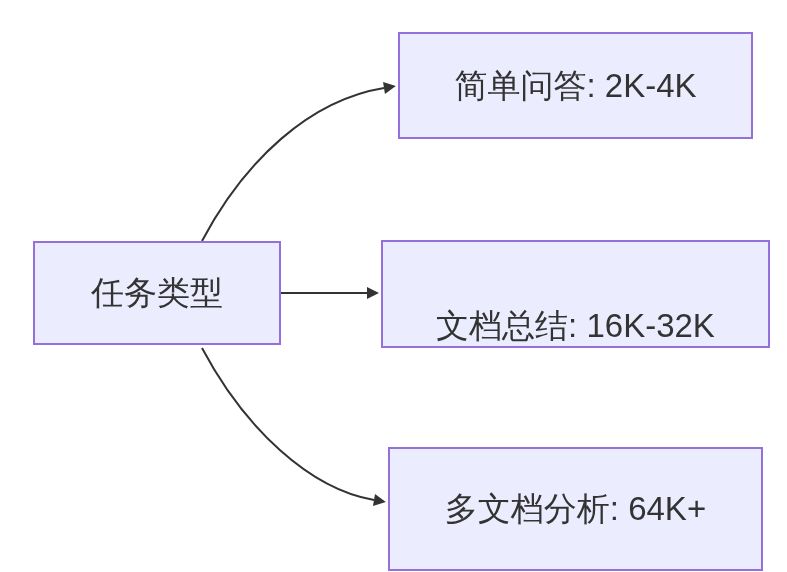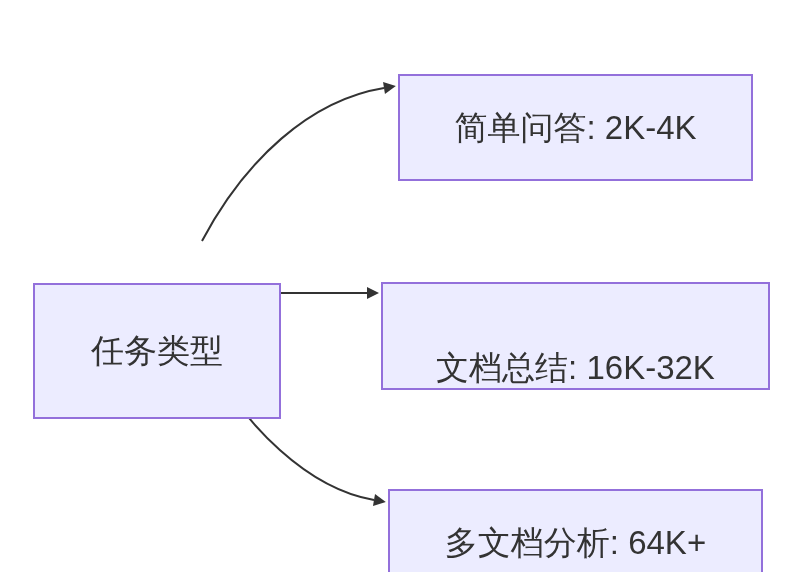--- a/index.html
+++ b/index.html
@@ -34,48 +34,47 @@
     box-sizing: border-box;
     background: var(--node-fill, #ECECFF);
     border: 2px solid var(--node-border, #9370DB);
     display: flex;
     align-items: center;
     justify-content: center;
     color: var(--text, #333333);
     font-size: 33px;
     line-height: 1.2;
     white-space: nowrap;
-    margin-top: 42px;
   }
 </style>
 </head>
 <body>
 
 <div class="canvas">
 
   <svg class="edges" width="787" height="572" viewBox="0 0 787 572" aria-hidden="true">
     <defs>
       <marker id="arrow" viewBox="0 0 10 10" refX="0" refY="5" markerUnits="userSpaceOnUse" markerWidth="14" markerHeight="12" orient="auto">
         <path class="arrowhead" d="M0,0 L10,5 L0,10 z"></path>
       </marker>
     </defs>
     <path class="edge" d="M202,241 C245,160 310,100 384,88" marker-end="url(#arrow)"></path>
     <path class="edge" d="M281,293 L367,293" marker-end="url(#arrow)"></path>
     <path class="edge" d="M202,348 C245,429 310,489 374,500" marker-end="url(#arrow)"></path>
   </svg>
 
-  <div class="node" style="left:33px; top:241px; width:248px; height:136px;">
+  <div class="node" style="left:33px; top:241px; width:248px; height:104px;">
     <span>任务类型</span>
   </div>
 
   <div class="node" style="left:398px; top:32px; width:355px; height:107px;">
     <span>简单问答: 2K-4K</span>
   </div>
 
   <div class="node" style="left:381px; top:240px; width:389px; height:108px;align-items:flex-end;">
     <span>文档总结: 16K-32K</span>
   </div>
 
-  <div class="node" style="left:388px; top:447px; width:375px; height:108px;">
+  <div class="node" style="left:388px; top:447px; width:375px; height:124px;">
     <span>多文档分析: 64K+</span>
   </div>
 
 </div>
 
 </body></html>

